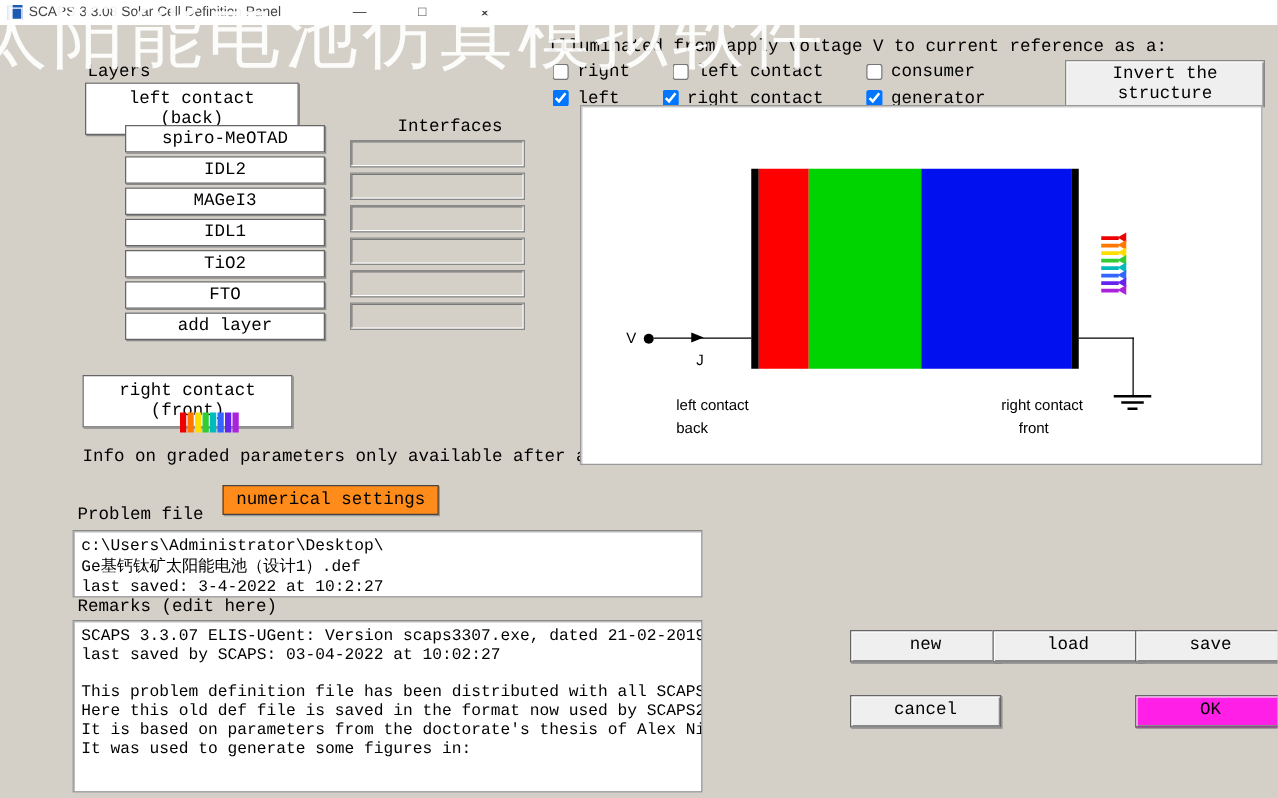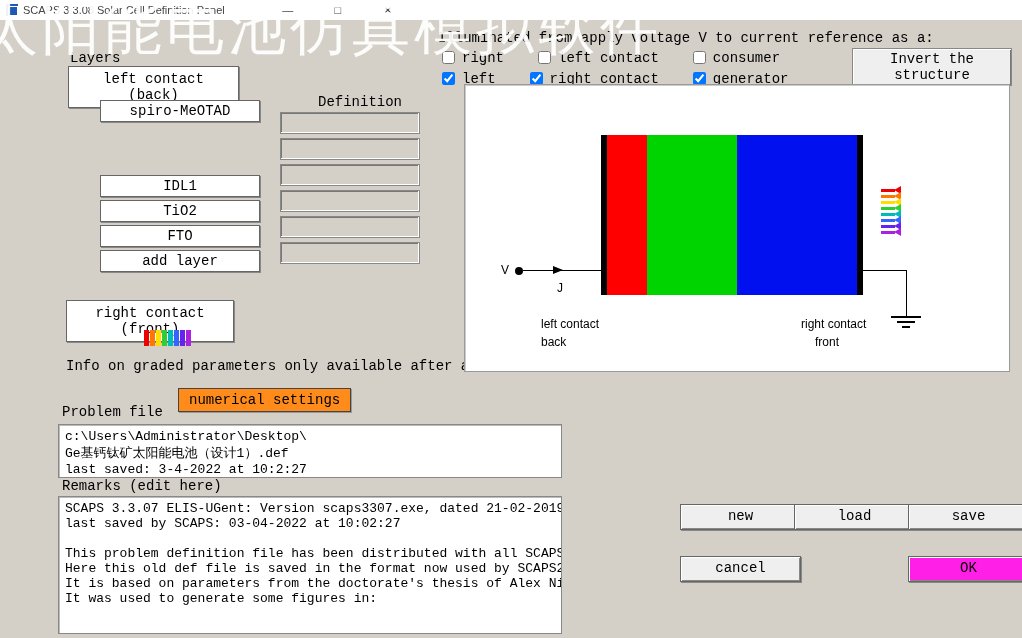--- a/index.html
+++ b/index.html
@@ -267,39 +267,41 @@
           <span>generator</span>
         </label>
     </div>
   </div>
   <div class="btn btn-invert">Invert the structure</div>
 
   <div class="lbl-layers">Layers</div>
   <div class="contact-btn" style="top:66px;left:68px;width:171px;">left contact (back)</div>
 
   <div class="layer-btn" style="top:100px;">spiro-MeOTAD</div>
+  <div class="layer-btn" style="top:125px;">IDL2</div>
+  <div class="layer-btn" style="top:150px;">MAGeI3</div>
   <div class="layer-btn" style="top:175px;">IDL1</div>
   <div class="layer-btn" style="top:200px;">TiO2</div>
   <div class="layer-btn" style="top:225px;">FTO</div>
   <div class="layer-btn" style="top:250px;">add layer</div>
 
   <div class="contact-btn" style="top:300px;left:66px;width:168px;">right contact (front)</div>
 
   <div class="rainbow" style="top:330px;left:144px;">
     <span class="r1"></span>
       <span class="r2"></span>
       <span class="r3"></span>
       <span class="r4"></span>
     <span class="r5"></span>
       <span class="r6"></span>
       <span class="r7"></span>
       <span class="r8"></span>
   </div>
 
-  <div class="lbl-interfaces">Definition</div>
+  <div class="lbl-interfaces">Interfaces</div>
   <div class="iface-slot" style="top:112px;"></div>
   <div class="iface-slot" style="top:138px;"></div>
   <div class="iface-slot" style="top:164px;"></div>
   <div class="iface-slot" style="top:190px;"></div>
   <div class="iface-slot" style="top:216px;"></div>
   <div class="iface-slot" style="top:242px;"></div>
 
   <div class="graded-note">Info on graded parameters only available after a calculation</div>
 
   <div class="num-settings">numerical settings</div>

